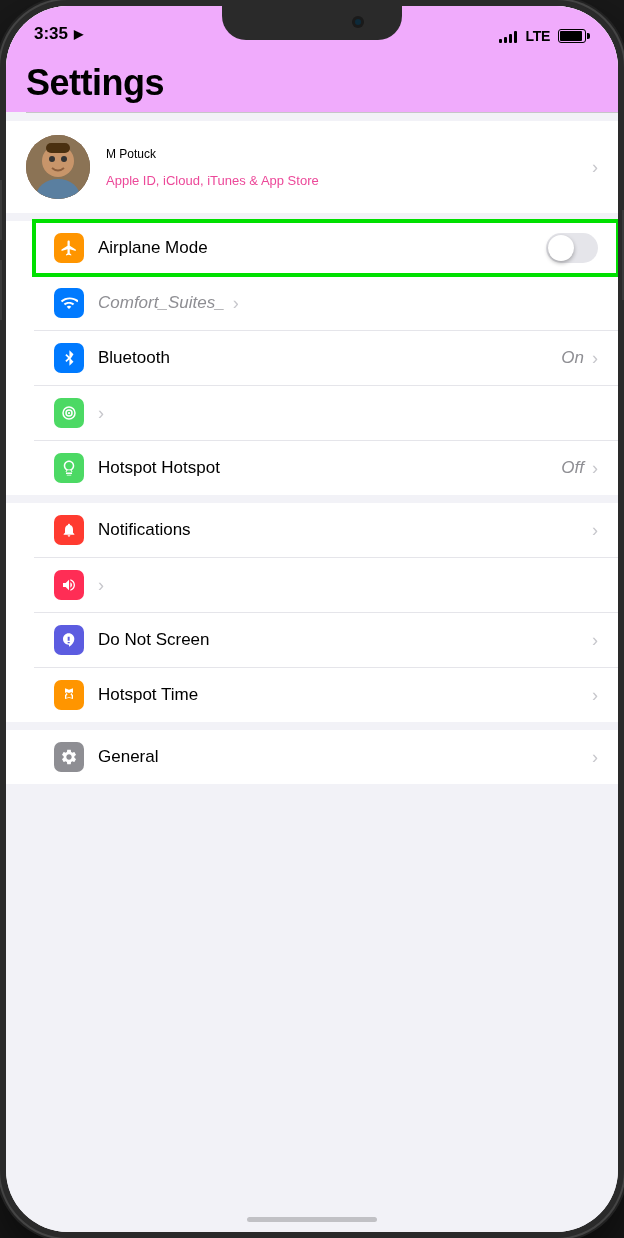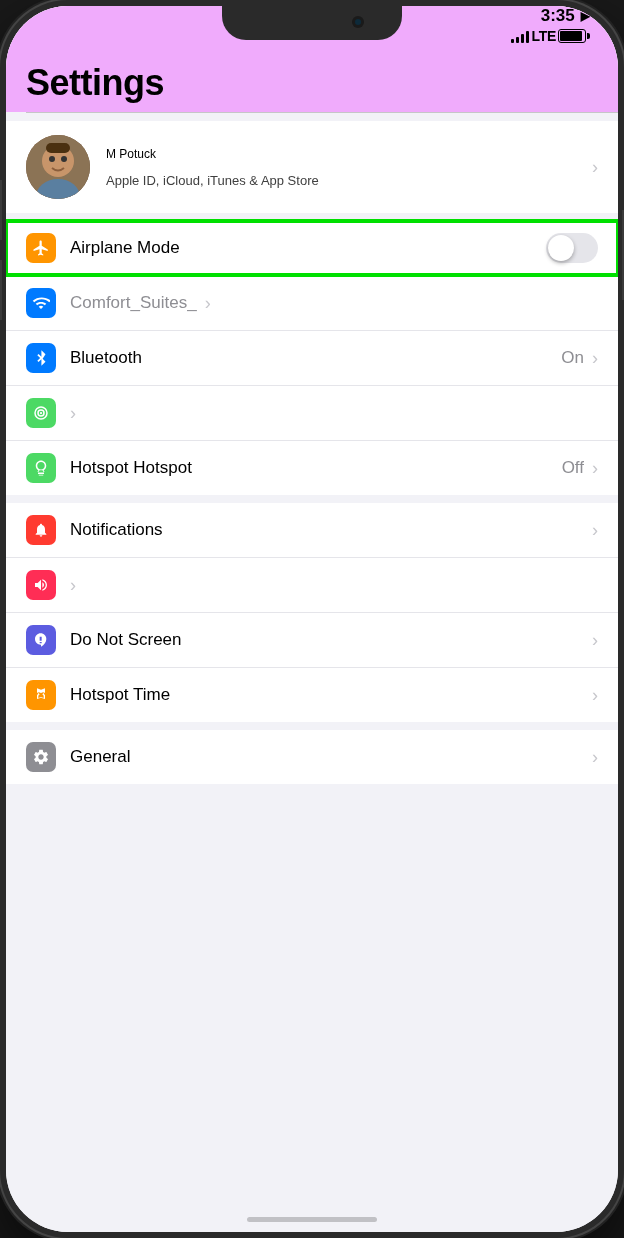--- a/index.html
+++ b/index.html
@@ -66,36 +66,35 @@
     
     .status-bar {
       position: absolute;
       top: 0; left: 0; right: 0;
       height: 44px;
       display: flex;
       align-items: flex-end;
       padding: 0 28px 6px;
       justify-content: space-between;
       z-index: 50;
-      flex-direction: column;
     }
 
     .status-time {
       font-size: 17px;
       font-weight: 600;
       color: #000;
       display: flex;
       align-items: center;
       gap: 4px;
     }
 
     .status-right {
       display: flex;
       align-items: center;
-      gap: 2px;
+      gap: 8px;
     }
 
     .signal-bars {
       display: flex;
       align-items: flex-end;
       gap: 2px;
       height: 14px;
     }
 
     .signal-bar {
@@ -197,33 +196,34 @@
     }
 
     .profile-name {
       font-size: 12px;
       font-weight: 500;
       color: #000;
     }
 
     .profile-subtitle {
       font-size: 13px;
-      color: #404040;
+      color: #ec4899;
       margin-top: 12px;
     }
 
     .chevron {
       color: #c7c7cc;
       font-size: 18px;
     }
 
     
     .settings-section {
       background: #fff;
       margin: 8px 0;
+      padding-left: 28px;
     }
 
     .settings-row {
       display: flex;
       align-items: center;
       padding: 12px 20px;
       background: #fff;
       position: relative;
       min-height: 52px;
     }
@@ -259,20 +259,21 @@
     .row-label {
       flex: 1;
       font-size: 17px;
       color: #000;
     }
 
     .row-value {
       font-size: 17px;
       color: #8e8e93;
       margin-right: 8px;
+      font-style: italic;
     }
 
     
     .airplane-row {
       outline: 4px solid #00e000;
       outline-offset: -2px;
       z-index: 10;
       position: relative;
     }
 

